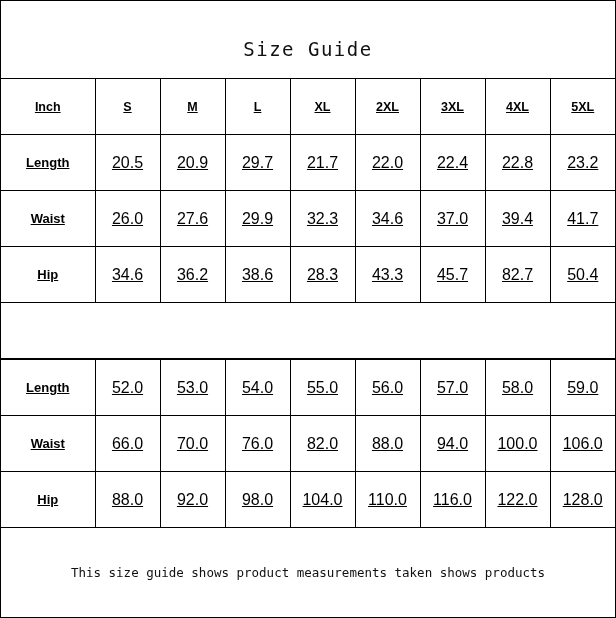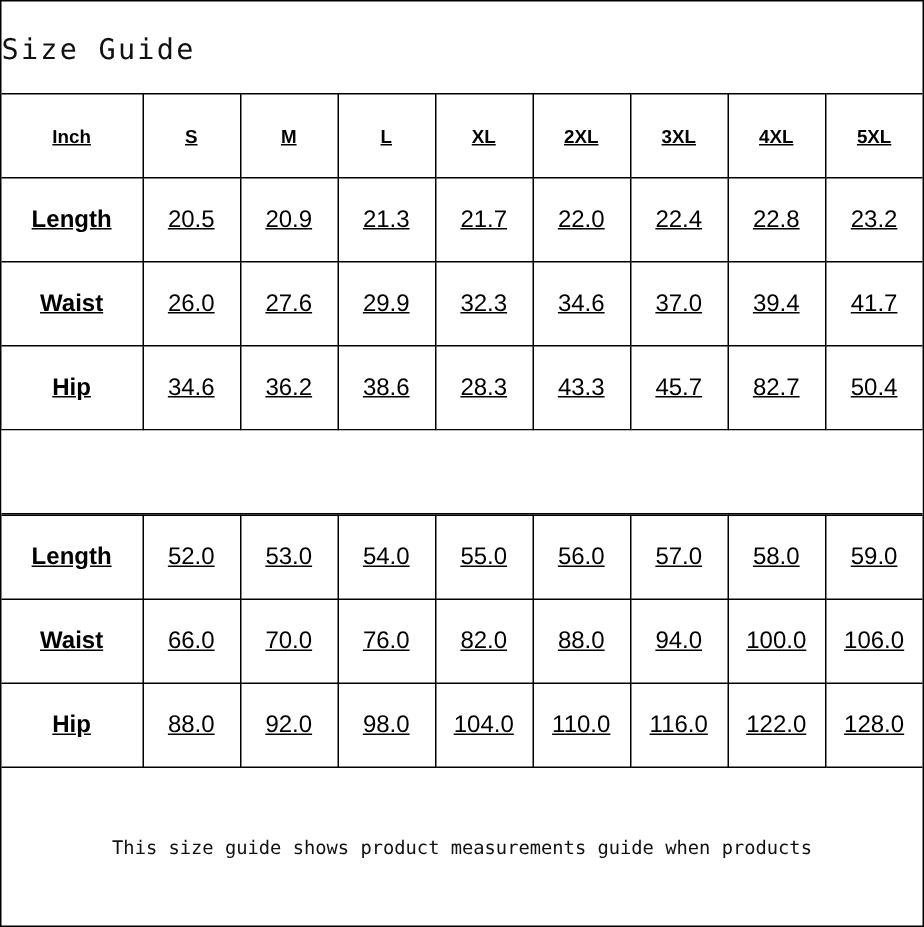--- a/index.html
+++ b/index.html
@@ -15,26 +15,28 @@
   .page {
     width: 616px;
     height: 618px;
     border: 1px solid #000000;
     background: #ffffff;
     position: relative;
     display: flex;
     flex-direction: column;
   }
   .title {
+    text-align: center;
     font-family: "DejaVu Sans Mono", monospace;
     font-size: 19px;
     letter-spacing: 1.5px;
     padding-top: 21px;
     padding-bottom: 18px;
     color: #111111;
+    margin-top: 16px;
   }
   table {
     border-collapse: collapse;
     width: 100%;
     table-layout: fixed;
     text-decoration: underline;
   }
   table td, table th {
     border: 1px solid #000000;
     border-left: none;
@@ -47,21 +49,21 @@
     color: #000000;
   }
   .tbl td, .tbl th { border-top: none; }
   .tbl tr:first-child th, .tbl tr:first-child td { border-top: 1px solid #000000; }
   .hdr-label {
     font-weight: bold;
     font-size: 12.5px;
   }
   .row-label {
     font-weight: bold;
-    font-size: 16px;
+    font-size: 13px;
   }
   .hdr-size {
     font-weight: bold;
     font-size: 12.5px;
   }
   .cell-val {
     font-size: 16px;
   }
   .gap {
     height: 56px;
@@ -114,21 +116,21 @@
         <th class="hdr-size vdiv">XL</th>
         <th class="hdr-size vdiv">2XL</th>
         <th class="hdr-size vdiv">3XL</th>
         <th class="hdr-size vdiv">4XL</th>
         <th class="hdr-size">5XL</th>
       </tr>
       <tr>
         <td class="row-label vdiv">Length</td>
         <td class="cell-val vdiv">20.5</td>
         <td class="cell-val vdiv">20.9</td>
-        <td class="cell-val vdiv">21.3</td>
+        <td class="cell-val vdiv">29.7</td>
         <td class="cell-val vdiv">21.7</td>
         <td class="cell-val vdiv">22.0</td>
         <td class="cell-val vdiv">22.4</td>
         <td class="cell-val vdiv">22.8</td>
         <td class="cell-val">23.2</td>
       </tr>
       <tr>
         <td class="row-label vdiv">Waist</td>
         <td class="cell-val vdiv">26.0</td>
         <td class="cell-val vdiv">27.6</td>
@@ -198,16 +200,16 @@
         <td class="cell-val vdiv">104.0</td>
         <td class="cell-val vdiv">110.0</td>
         <td class="cell-val vdiv">116.0</td>
         <td class="cell-val vdiv">122.0</td>
         <td class="cell-val">128.0</td>
       </tr>
     </tbody>
   </table>
 
   <div class="footer">
-    <div>This size guide shows product measurements guide when products</div>
+    <div>This size guide shows product measurements taken shows products</div>
   </div>
 
 </div>
 
 </body></html>

